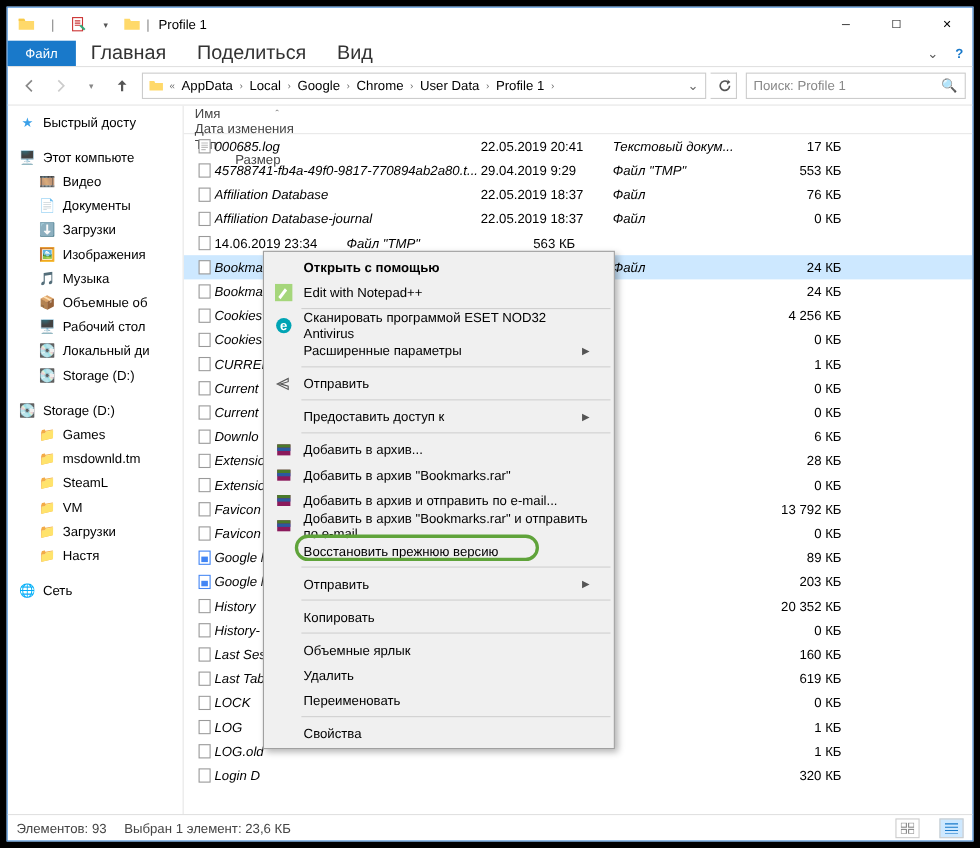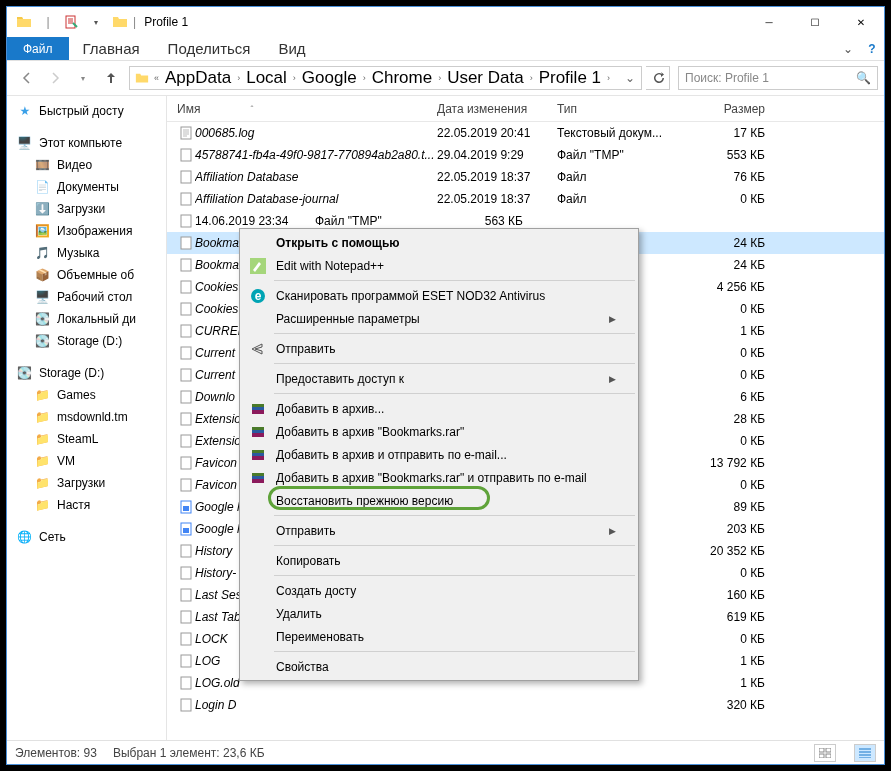--- a/index.html
+++ b/index.html
@@ -10,66 +10,66 @@
   .titlebar .icons-left { display: flex; align-items: center; gap: 2px; }
   .titlebar .tb-ico { width: 22px; height: 22px; display: flex; align-items: center; justify-content: center; }
   .titlebar .folder-ico svg { width: 16px; height: 16px; }
   .titlebar .title { margin-left: 8px; font-size: 12px; }
   .winbtns { margin-left: auto; display: flex; }
   .winbtn { width: 46px; height: 30px; display: flex; align-items: center; justify-content: center; font-family: "Segoe MDL2 Assets", sans-serif; font-size: 10px; color: #000; }
 
   
   .ribbon { height: 24px; display: flex; align-items: stretch; border-bottom: 1px solid #e1e1e1; }
   .ribbon .file-tab { background: #1979ca; color: #fff; padding: 0 16px; display: flex; align-items: center; font-size: 12px; }
-  .ribbon .tab { padding: 0 14px; display: flex; align-items: center; font-size: 15px; color: #333; }
+  .ribbon .tab { padding: 0 14px; display: flex; align-items: center; font-size: 18px; color: #333; }
   .ribbon .spacer { flex: 1; }
   .ribbon .help { width: 24px; display: flex; align-items: center; justify-content: center; color: #1979ca; font-weight: bold; }
   .ribbon .chev { width: 24px; display: flex; align-items: center; justify-content: center; color: #555; }
 
   
   .navbar { height: 34px; display: flex; align-items: center; padding: 3px 6px; gap: 4px; }
   .nav-arrows { display: flex; align-items: center; gap: 0; }
   .nav-btn { width: 28px; height: 26px; display: flex; align-items: center; justify-content: center; color: #808080; }
   .nav-btn.enabled { color: #333; }
   .breadcrumb { flex: 1; height: 24px; border: 1px solid #ccc; display: flex; align-items: center; padding: 0 2px; }
   .bc-folder { width: 20px; display: flex; align-items: center; justify-content: center; }
   .bc-sep { padding: 0 2px; color: #666; font-size: 9px; }
-  .bc-item { padding: 0 4px; font-size: 17px; }
+  .bc-item { padding: 0 4px; font-size: 12px; }
   .bc-drop { width: 18px; text-align: center; color: #666; }
   .refresh { width: 24px; height: 24px; display: flex; align-items: center; justify-content: center; border: 1px solid #ccc; border-left: none; }
   .searchbox { width: 200px; height: 24px; border: 1px solid #ccc; display: flex; align-items: center; padding: 0 6px; margin-left: 4px; color: #888; }
   .searchbox .mag { margin-left: auto; color: #666; }
 
   
   .body { flex: 1; display: flex; overflow: hidden; border-top: 1px solid #e5e5e5; }
   .sidebar { width: 160px; border-right: 1px solid #e5e5e5; padding: 4px 0; overflow: hidden; }
   .side-item { height: 22px; display: flex; align-items: center; padding-left: 10px; gap: 6px; white-space: nowrap; overflow: hidden; }
   .side-item.indent { padding-left: 28px; }
   .side-space { height: 10px; }
   .s-ico { width: 16px; height: 16px; display: inline-flex; align-items: center; justify-content: center; font-size: 12px; }
 
   
   .filelist { flex: 1; display: flex; flex-direction: column; overflow: hidden; position: relative; }
-  .headers { height: 26px; display: flex; align-items: center; border-bottom: 1px solid #e8e8e8; padding-left: 10px; color: #444; }
+  .headers { height: 26px; display: flex; border-bottom: 1px solid #e8e8e8; padding-left: 10px; color: #444; flex-direction: column; }
   .col-name { width: 260px; display: flex; align-items: center; gap: 50px;}
   .col-date { width: 120px; }
   .col-type { width: 130px; }
   .col-size { width: 90px; text-align: right; padding-right: 12px;}
   .sort-ind { font-size: 9px; color: #888; }
   .rows { flex: 1; overflow: hidden; }
   .row { height: 22px; display: flex; align-items: center; padding-left: 10px; }
   .row.selected { background: #cde8ff; }
   .row .fico { width: 18px; display: flex; align-items: center; justify-content: center; }
   .row .rname { width: 242px; white-space: nowrap; overflow: hidden; text-overflow: ellipsis; font-style: italic; }
   .row .rdate { width: 120px; }
-  .row .rtype { width: 130px; white-space: nowrap; overflow: hidden; text-overflow: ellipsis;}
+  .row .rtype { width: 130px; white-space: nowrap; overflow: hidden; text-overflow: ellipsis; font-style: italic;}
   .row .rsize { width: 90px; text-align: right; padding-right: 12px; }
 
   
-  .ctxmenu { position: absolute; top: 12px; left: 72px; width: 400px; background: #f0f0f0; border: 1px solid #a0a0a0; box-shadow: 3px 3px 6px rgba(0,0,0,.3); padding: 2px; }
+  .ctxmenu { position: absolute; top: 12px; left: 72px; width: 320px; background: #f0f0f0; border: 1px solid #a0a0a0; box-shadow: 3px 3px 6px rgba(0,0,0,.3); padding: 2px; }
   .ctx-item { height: 23px; display: flex; align-items: center; padding: 0 20px 0 4px; }
   .ctx-ico { width: 24px; display: flex; align-items: center; justify-content: center; }
   .ctx-label { flex: 1; padding-left: 6px; }
   .ctx-sub { color: #555; font-size: 9px; }
   .ctx-sep { height: 1px; background: #d0d0d0; margin: 3px 1px 3px 32px; }
   .ctx-item.bold .ctx-label { font-weight: 600; }
   .ctx-highlight { position: absolute; border: 3px solid #5fa33a; border-radius: 14px; pointer-events: none; }
 
   
   .statusbar { height: 24px; border-top: 1px solid #e1e1e1; display: flex; align-items: center; padding: 0 8px; font-size: 12px; color: #444; gap: 16px; }
@@ -672,21 +672,21 @@
             <span class="ctx-sub">▶</span>
           </div>
           <div class="ctx-sep"></div>
           <div class="ctx-item">
             <span class="ctx-ico"></span>
             <span class="ctx-label">Копировать</span>
           </div>
           <div class="ctx-sep"></div>
           <div class="ctx-item">
             <span class="ctx-ico"></span>
-            <span class="ctx-label">Создать досту</span>
+            <span class="ctx-label">Объемные ярлык</span>
           </div>
           <div class="ctx-item">
             <span class="ctx-ico"></span>
             <span class="ctx-label">Удалить</span>
           </div>
           <div class="ctx-item">
             <span class="ctx-ico"></span>
             <span class="ctx-label">Переименовать</span>
           </div>
           <div class="ctx-sep"></div>

